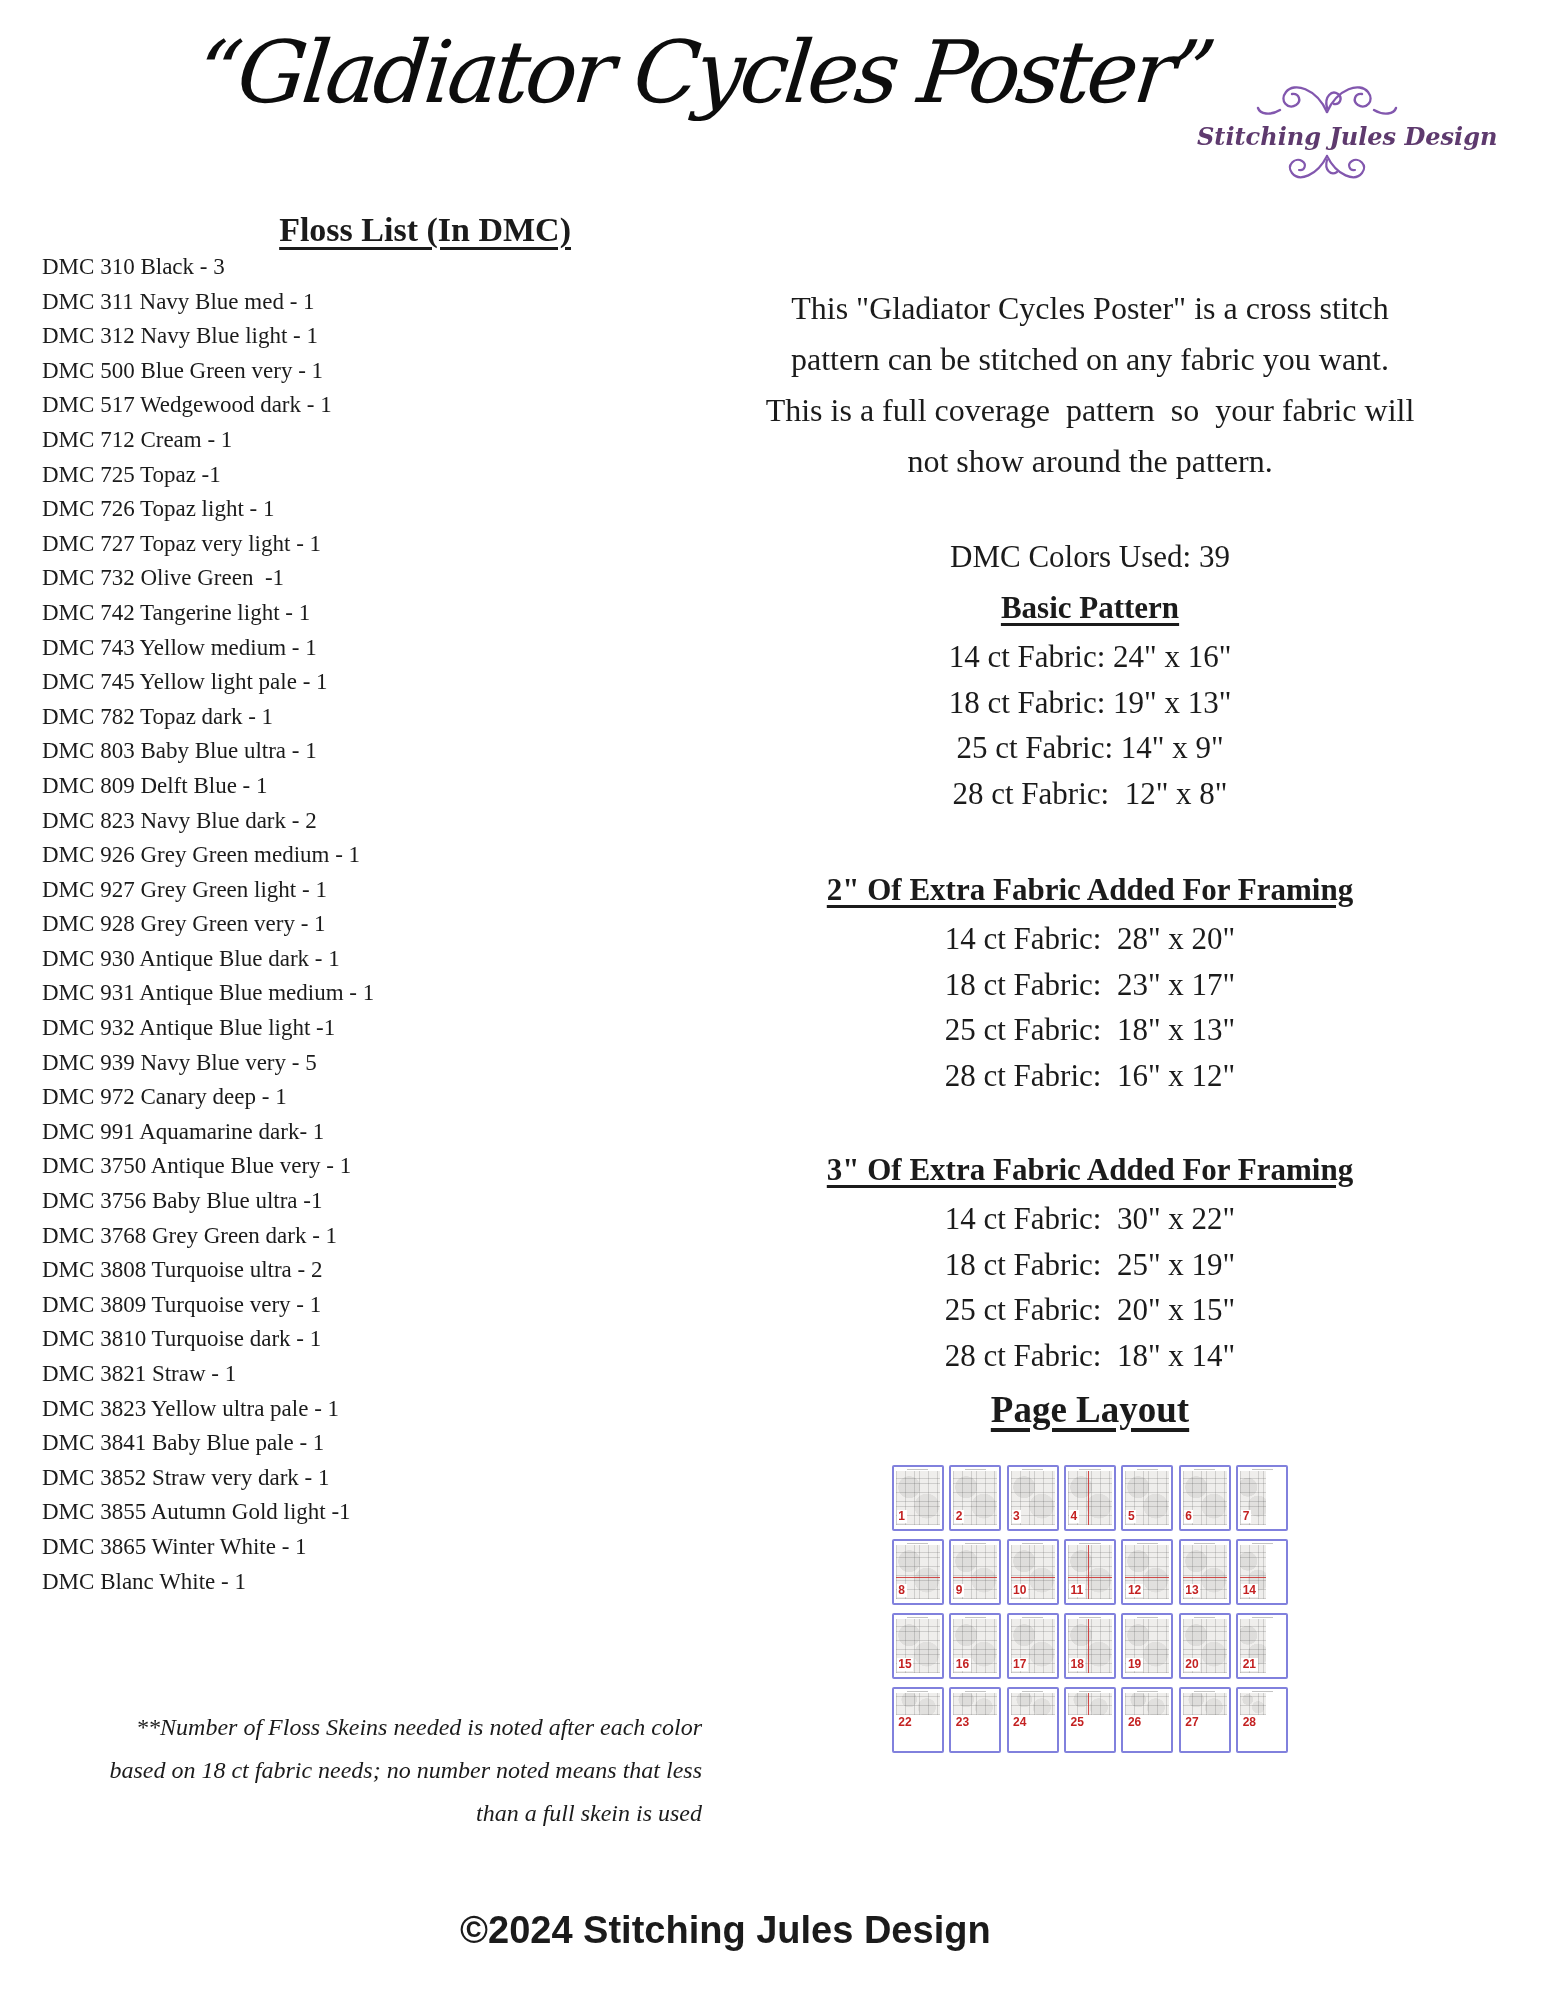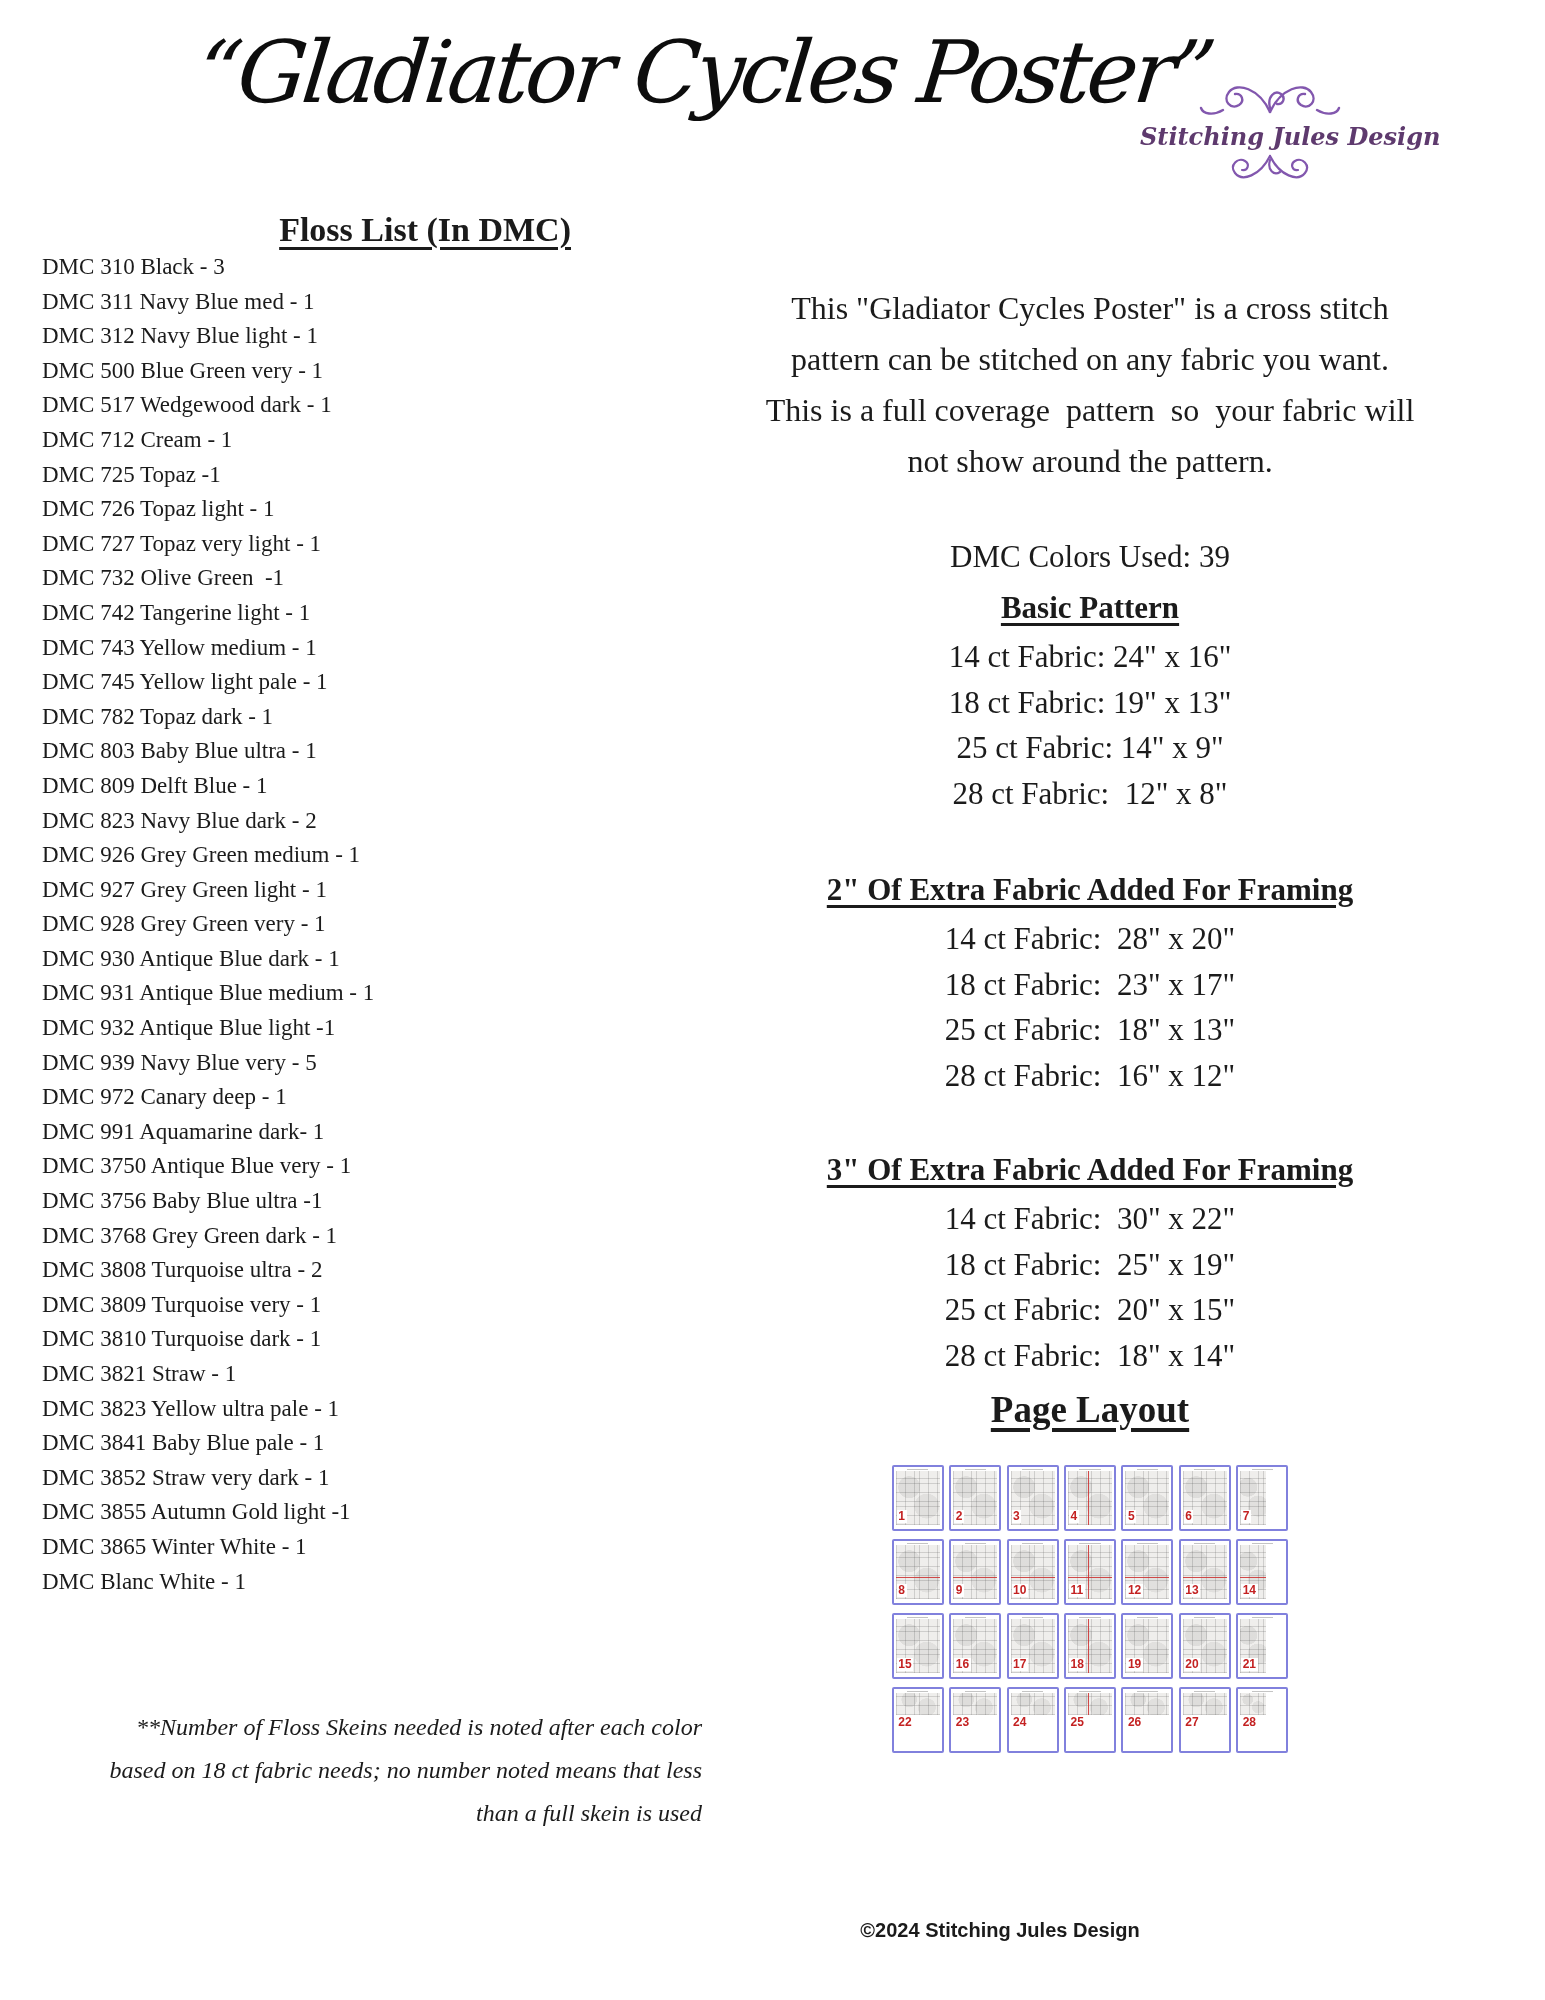--- a/index.html
+++ b/index.html
@@ -15,21 +15,21 @@
     font-family:"Liberation Serif", serif;color:var(--text);
     overflow:hidden;
   }
   
   .title{
     position:absolute;left:195px;top:22px;width:1020px;text-align:center;
     font-family:"DejaVu Serif", serif;font-style:italic;
     font-size:86px;letter-spacing:-4px;color:#0d0d0d;transform:skewX(-6deg);
     white-space:nowrap;
   }
-  .logo{position:absolute;left:1140px;top:78px;width:260px;}
+  .logo{position:absolute;left:1197px;top:78px;width:260px;}
   .logo .brand{
     font-family:"DejaVu Serif", serif;font-style:italic;font-weight:bold;
     font-size:24px;color:var(--logo-text);white-space:nowrap;line-height:26px;
   }
   .logo svg{display:block;margin:0 auto;}
   
   .floss-heading{
     position:absolute;left:171px;top:208px;width:400px;text-align:right;
     font-size:34px;font-weight:bold;line-height:44px;
     text-decoration:underline;text-decoration-thickness:3px;text-underline-offset:6px;
@@ -94,22 +94,22 @@
     content:"";position:absolute;top:60%;left:0;right:0;height:1px;background:rgba(205,45,45,0.85);
   }
   .num{
     position:absolute;left:3px;bottom:6px;z-index:2;
     font-family:"Liberation Sans", sans-serif;font-weight:bold;font-size:12px;line-height:13px;
     color:var(--num-red);background:#fff;padding:0 1.5px;
   }
   .strip-top .num{bottom:22px;}
   
   .footer{
-    position:absolute;left:460px;top:1910px;width:1080px;text-align:center;
-    font-family:"Liberation Sans", sans-serif;font-weight:bold;font-size:20px;line-height:40px;
+    position:absolute;left:460px;top:1910px;width:1080px;text-align:left;
+    font-family:"Liberation Sans", sans-serif;font-weight:bold;font-size:38px;line-height:40px;
   }
 </style>
 </head>
 <body>
 
 <div class="title">“Gladiator Cycles Poster”</div>
 
 <div class="logo">
   <svg width="150" height="46" viewBox="0 0 150 46">
     <g fill="none" stroke="#8257ae" stroke-width="2.4" stroke-linecap="round">

